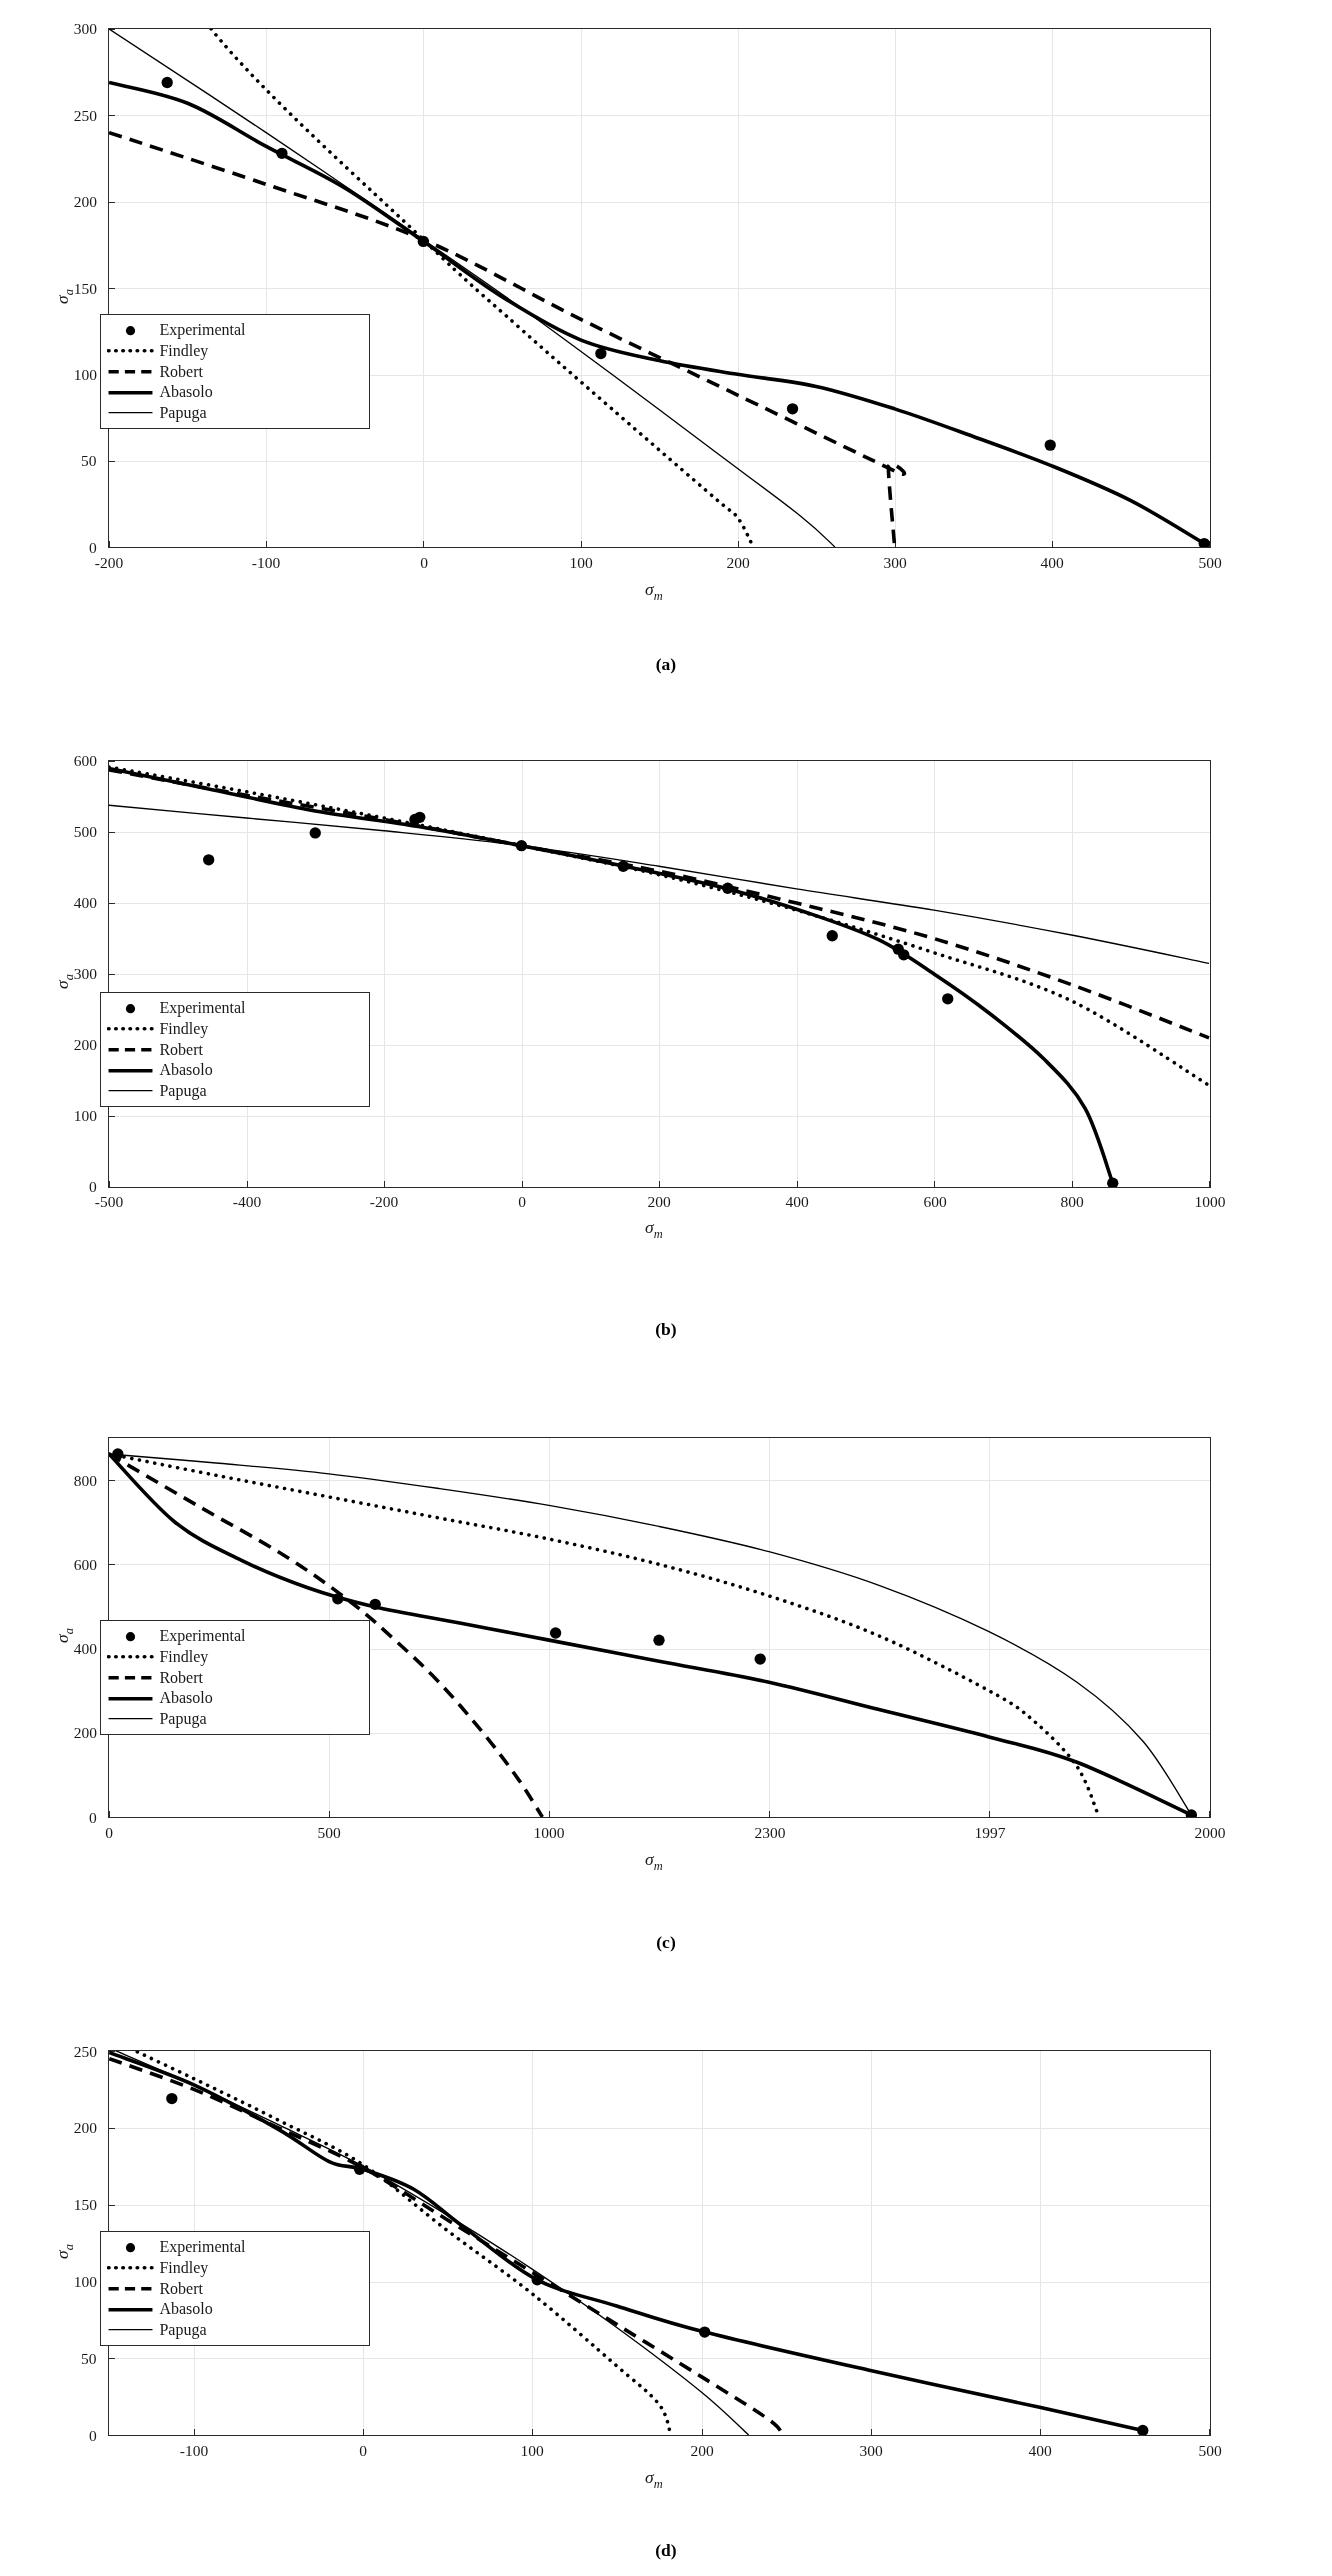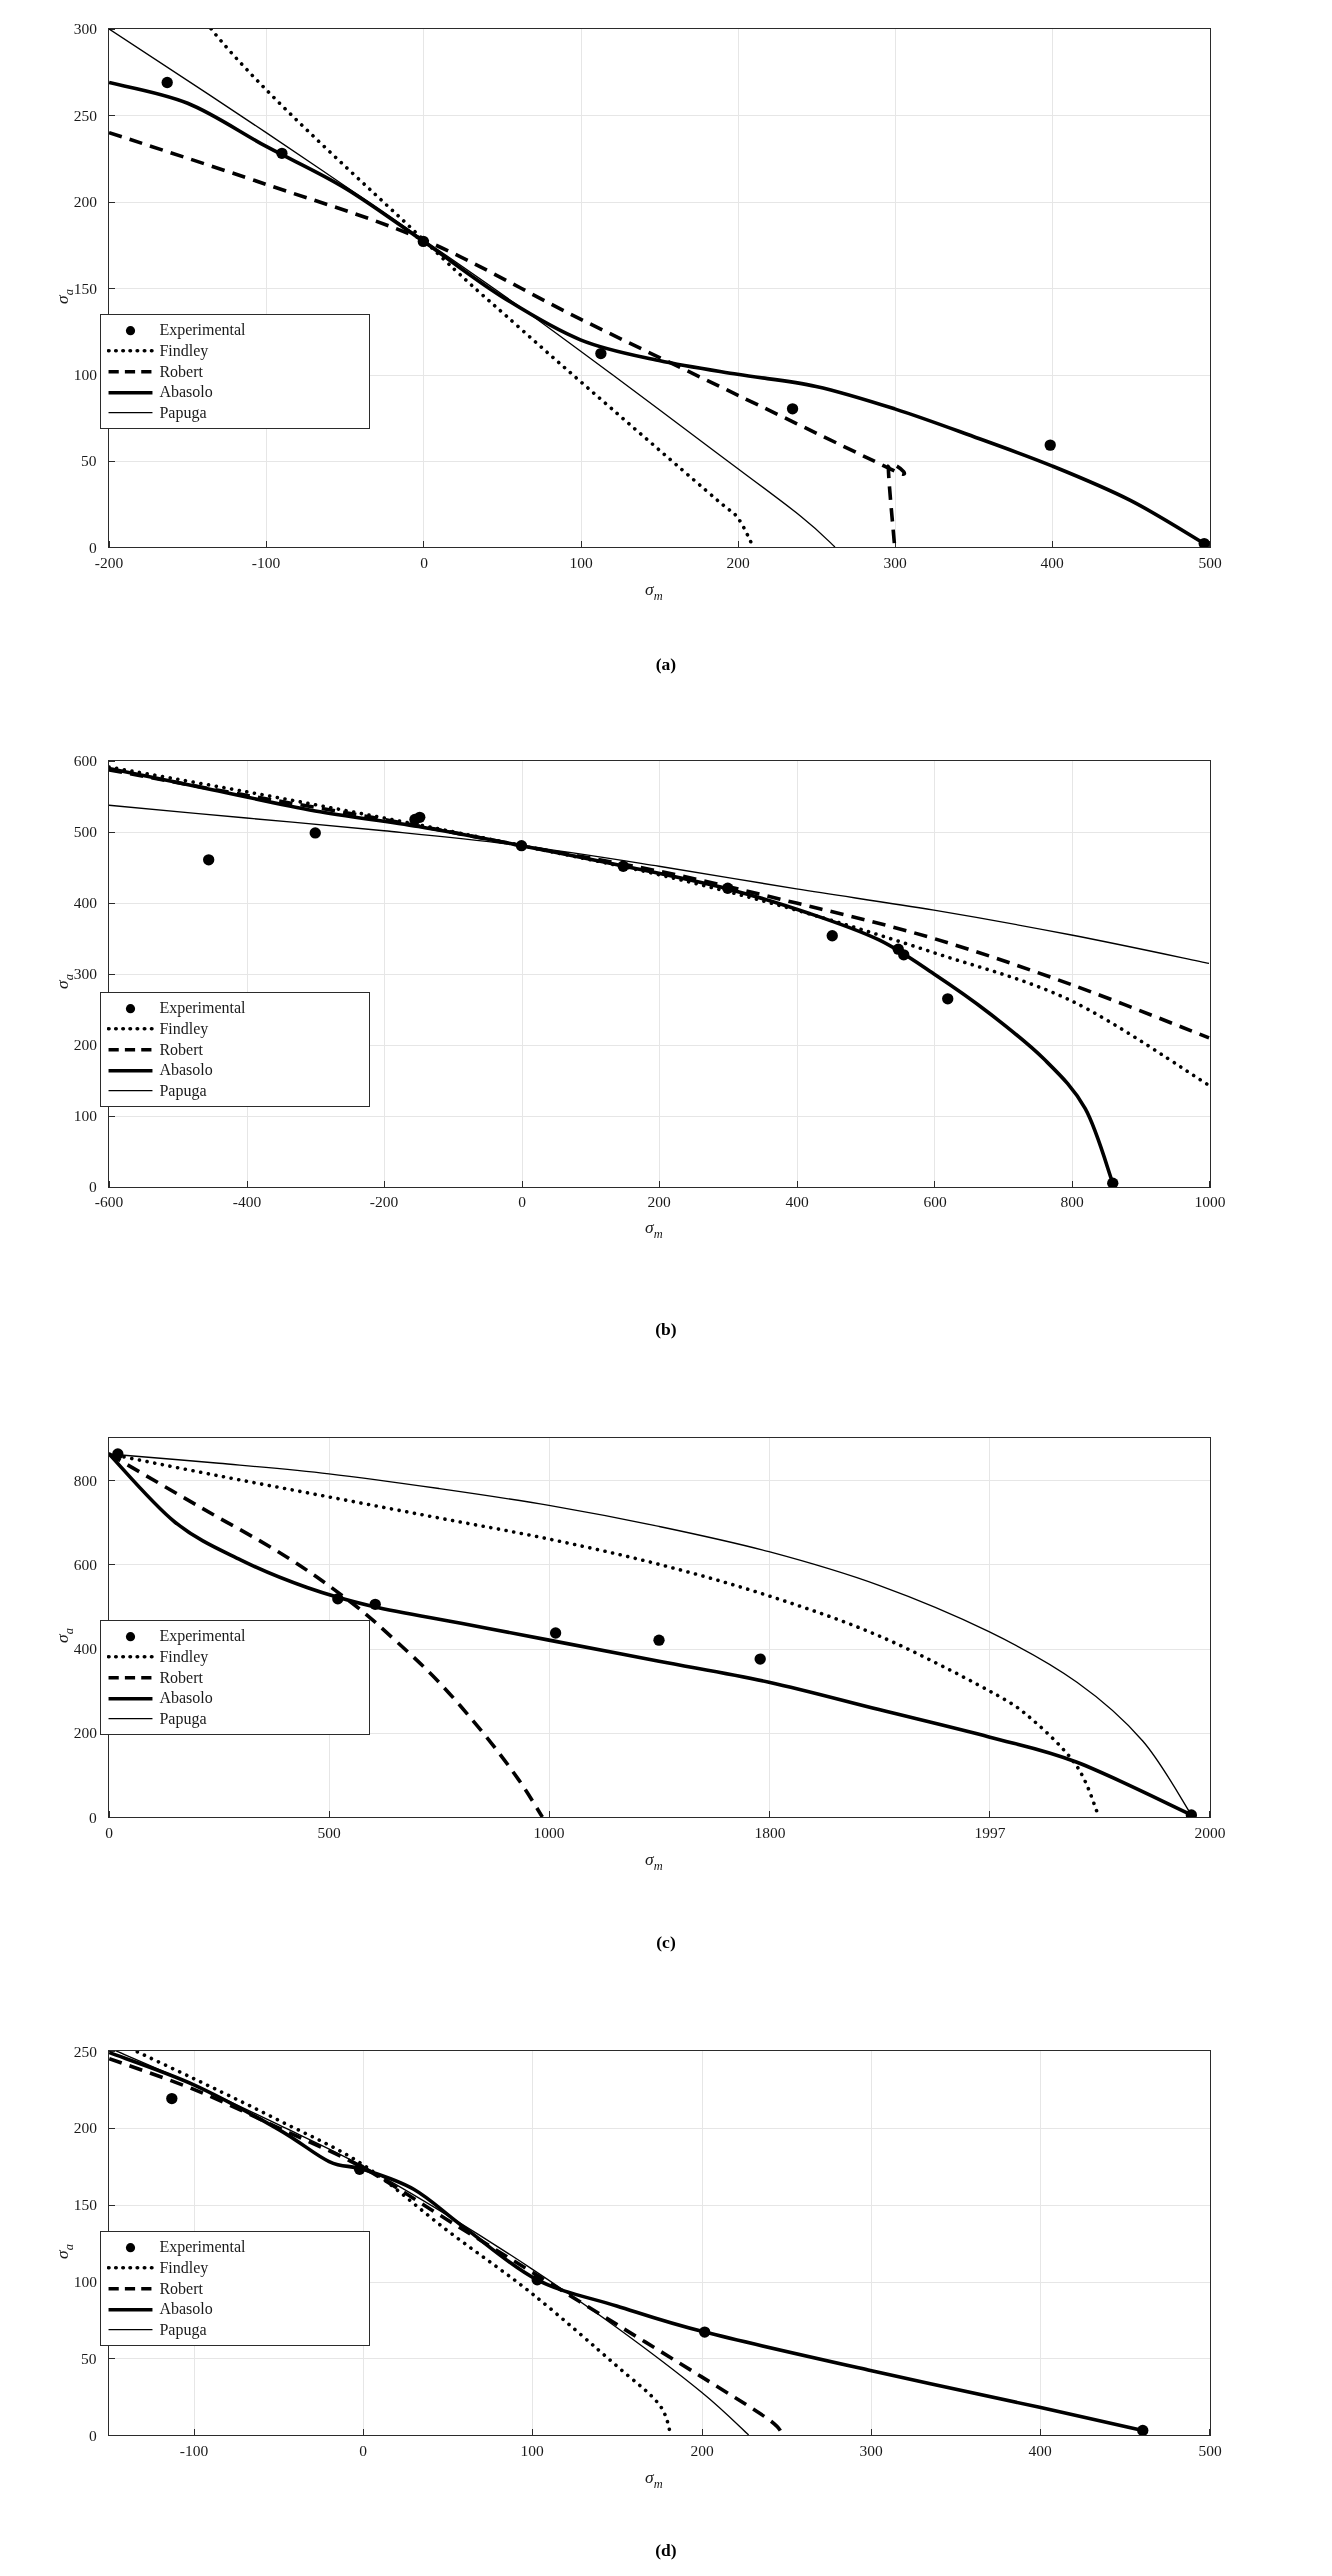--- a/index.html
+++ b/index.html
@@ -258,21 +258,21 @@
             <circle cx="1532.58" cy="364.82" r="11" fill="#000"></circle>
             <circle cx="1543.26" cy="375.83" r="11" fill="#000"></circle>
             <circle cx="1628.70" cy="461.18" r="11" fill="#000"></circle>
             <circle cx="1949.10" cy="819.12" r="11" fill="#000"></circle>
             <path d="M0.00,11.01 C44.50,19.04 178.00,42.68 267.00,59.20 C356.00,75.72 445.00,92.70 534.00,110.13 C623.00,127.57 712.00,145.47 801.00,163.82 C890.00,182.18 979.00,199.39 1068.00,220.27 C1157.00,241.15 1246.00,263.86 1335.00,289.10 C1424.00,314.34 1513.00,342.33 1602.00,371.70 C1691.00,401.07 1780.00,422.41 1869.00,465.31 C1958.00,508.22 2091.50,601.83 2136.00,629.14" fill="none" stroke="#000" stroke-width="7" stroke-dasharray="0.1 15" stroke-linecap="round"></path>
             <path d="M0.00,16.52 C44.50,24.78 178.00,50.02 267.00,66.08 C356.00,82.14 445.00,96.60 534.00,112.89 C623.00,129.18 712.00,147.07 801.00,163.82 C890.00,180.57 979.00,194.80 1068.00,213.38 C1157.00,231.97 1246.00,253.54 1335.00,275.33 C1424.00,297.13 1513.00,317.78 1602.00,344.17 C1691.00,370.55 1780.00,401.53 1869.00,433.65 C1958.00,465.77 2091.50,519.69 2136.00,536.90" fill="none" stroke="#000" stroke-width="7" stroke-dasharray="26 16"></path>
             <path d="M0.00,13.77 C33.38,20.65 133.50,41.30 200.25,55.07 C267.00,68.83 333.75,84.44 400.50,96.37 C467.25,108.30 534.00,115.41 600.75,126.65 C667.50,137.90 734.25,150.97 801.00,163.82 C867.75,176.67 934.50,189.75 1001.25,203.75 C1068.00,217.74 1141.42,232.43 1201.50,247.80 C1261.58,263.17 1312.75,279.46 1361.70,295.98 C1410.65,312.50 1455.15,327.42 1495.20,346.92 C1535.25,366.42 1566.40,389.37 1602.00,413.00 C1637.60,436.63 1673.20,461.18 1708.80,488.72 C1744.40,516.25 1784.45,547.23 1815.60,578.20 C1846.75,609.18 1873.45,634.41 1895.70,674.57 C1917.95,714.72 1940.20,795.02 1949.10,819.12" fill="none" stroke="#000" stroke-width="7"></path>
             <path d="M0.00,85.35 C44.50,89.48 178.00,101.87 267.00,110.13 C356.00,118.39 445.00,125.96 534.00,134.91 C623.00,143.86 712.00,152.35 801.00,163.82 C890.00,175.30 979.00,189.75 1068.00,203.75 C1157.00,217.74 1246.00,233.57 1335.00,247.80 C1424.00,262.03 1513.00,274.19 1602.00,289.10 C1691.00,304.01 1780.00,320.07 1869.00,337.28 C1958.00,354.49 2091.50,383.17 2136.00,392.35" fill="none" stroke="#000" stroke-width="2.6"></path>
           </svg>
         </div>
-        <div class="ticklabel x" style="left: 109px; top: 1193px;">-600</div>
+        <div class="ticklabel x" style="left: 109px; top: 1193px;">-500</div>
         <div class="ticklabel x" style="left: 247px; top: 1193px;">-400</div>
         <div class="ticklabel x" style="left: 384px; top: 1193px;">-200</div>
         <div class="ticklabel x" style="left: 522px; top: 1193px;">0</div>
         <div class="ticklabel x" style="left: 659px; top: 1193px;">200</div>
         <div class="ticklabel x" style="left: 797px; top: 1193px;">400</div>
         <div class="ticklabel x" style="left: 935px; top: 1193px;">600</div>
         <div class="ticklabel x" style="left: 1072px; top: 1193px;">800</div>
         <div class="ticklabel x" style="left: 1210px; top: 1193px;">1000</div>
         <div class="ticklabel y" style="left: 88px; width: 8.8px; top: 1187px;">0</div>
         <div class="ticklabel y" style="left: 71px; width: 26px; top: 1116px;">100</div>
@@ -358,21 +358,21 @@
             <circle cx="2101.82" cy="731.91" r="11" fill="#000"></circle>
             <path d="M0.00,31.08 C35.60,38.16 142.40,59.70 213.60,73.60 C284.80,87.50 356.00,100.86 427.20,114.49 C498.40,128.12 569.60,141.75 640.80,155.38 C712.00,169.01 783.20,181.27 854.40,196.27 C925.60,211.26 996.80,226.93 1068.00,245.33 C1139.20,263.73 1210.40,283.50 1281.60,306.67 C1352.80,329.84 1424.00,353.69 1495.20,384.36 C1566.40,415.02 1658.96,463.41 1708.80,490.67 C1758.64,517.93 1765.76,523.38 1794.24,547.91 C1822.72,572.44 1858.32,606.52 1879.68,637.87 C1901.04,669.21 1915.28,719.64 1922.40,736.00" fill="none" stroke="#000" stroke-width="7" stroke-dasharray="0.1 15" stroke-linecap="round"></path>
             <path d="M0.00,31.08 C28.48,47.70 113.92,97.86 170.88,130.84 C227.84,163.83 291.92,197.63 341.76,228.98 C391.60,260.33 434.32,291.67 469.92,318.93 C505.52,346.19 526.88,366.64 555.36,392.53 C583.84,418.43 612.32,444.33 640.80,474.31 C669.28,504.30 700.61,541.10 726.24,572.44 C751.87,603.79 775.37,635.14 794.59,662.40 C813.82,689.66 833.75,723.73 841.58,736.00" fill="none" stroke="#000" stroke-width="7" stroke-dasharray="26 16"></path>
             <path d="M0.00,31.08 C21.36,53.16 85.44,129.21 128.16,163.56 C170.88,197.90 213.60,216.03 256.32,237.16 C299.04,258.28 341.76,275.32 384.48,290.31 C427.20,305.30 462.80,315.53 512.64,327.11 C562.48,338.70 626.56,348.92 683.52,359.82 C740.48,370.73 790.32,380.27 854.40,392.53 C918.48,404.80 996.80,419.79 1068.00,433.42 C1139.20,447.05 1210.40,458.64 1281.60,474.31 C1352.80,489.99 1424.00,509.75 1495.20,527.47 C1566.40,545.19 1644.72,563.59 1708.80,580.62 C1772.88,597.66 1814.18,604.47 1879.68,629.69 C1945.18,654.90 2064.80,714.87 2101.82,731.91" fill="none" stroke="#000" stroke-width="7"></path>
             <path d="M0.00,31.08 C35.60,34.07 142.40,42.66 213.60,49.07 C284.80,55.47 356.00,61.33 427.20,69.51 C498.40,77.69 569.60,87.91 640.80,98.13 C712.00,108.36 783.20,118.58 854.40,130.84 C925.60,143.11 996.80,156.74 1068.00,171.73 C1139.20,186.73 1210.40,201.72 1281.60,220.80 C1352.80,239.88 1424.00,260.33 1495.20,286.22 C1566.40,312.12 1644.72,344.83 1708.80,376.18 C1772.88,407.53 1829.84,438.87 1879.68,474.31 C1929.52,509.75 1970.82,545.87 2007.84,588.80 C2044.86,631.73 2086.16,708.06 2101.82,731.91" fill="none" stroke="#000" stroke-width="2.6"></path>
           </svg>
         </div>
         <div class="ticklabel x" style="left: 109px; top: 1824px;">0</div>
         <div class="ticklabel x" style="left: 329px; top: 1824px;">500</div>
         <div class="ticklabel x" style="left: 549px; top: 1824px;">1000</div>
-        <div class="ticklabel x" style="left: 770px; top: 1824px;">1800</div>
+        <div class="ticklabel x" style="left: 770px; top: 1824px;">2300</div>
         <div class="ticklabel x" style="left: 990px; top: 1824px;">1997</div>
         <div class="ticklabel x" style="left: 1210px; top: 1824px;">2000</div>
         <div class="ticklabel y" style="left: 88px; width: 8.8px; top: 1818px;">0</div>
         <div class="ticklabel y" style="left: 71px; width: 26px; top: 1733px;">200</div>
         <div class="ticklabel y" style="left: 71px; width: 26px; top: 1649px;">400</div>
         <div class="ticklabel y" style="left: 71px; width: 26px; top: 1565px;">600</div>
         <div class="ticklabel y" style="left: 71px; width: 26px; top: 1481px;">800</div>
         <div class="axislabel" style="left: 645px; top: 1849px;">σ<span class="sub">m</span></div>
         <div class="axislabel y" style="left: 52px; top: 1643px; transform: rotate(-90deg);">σ<span class="sub">a</span></div>
         <div class="legend" style="left: 100px; top: 1620px; width: 270px; pointer-events: auto;">

